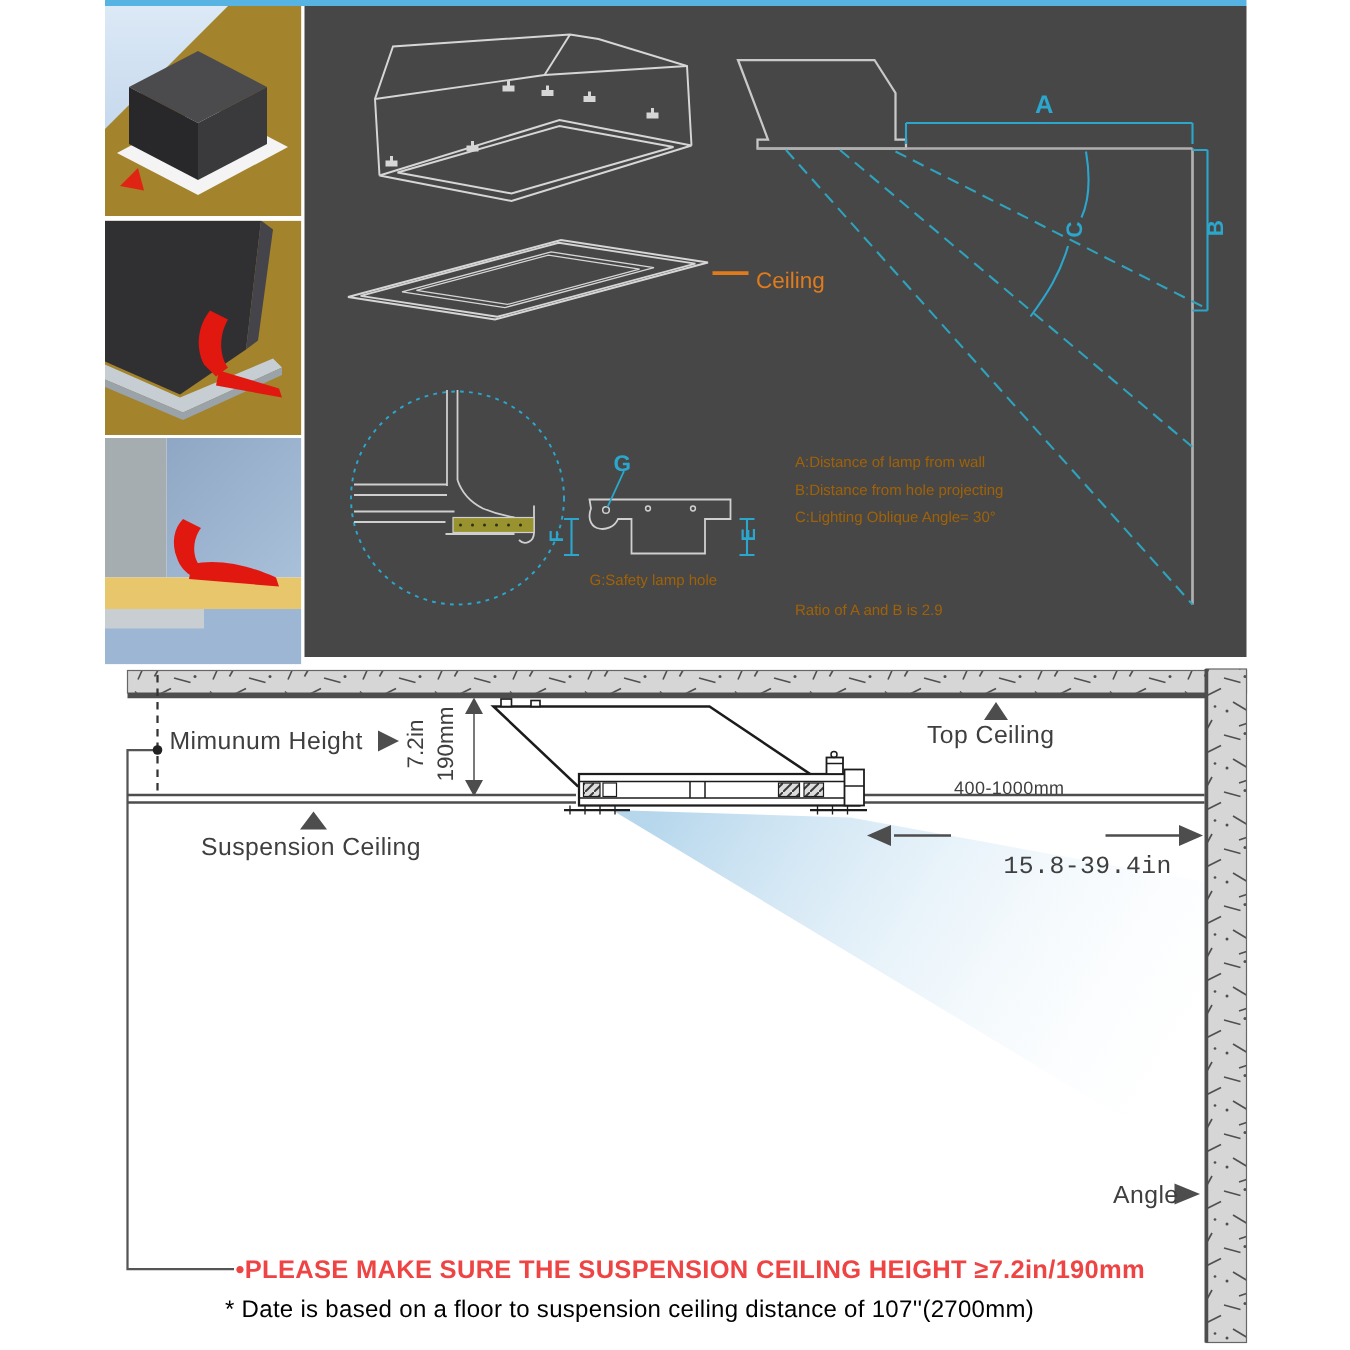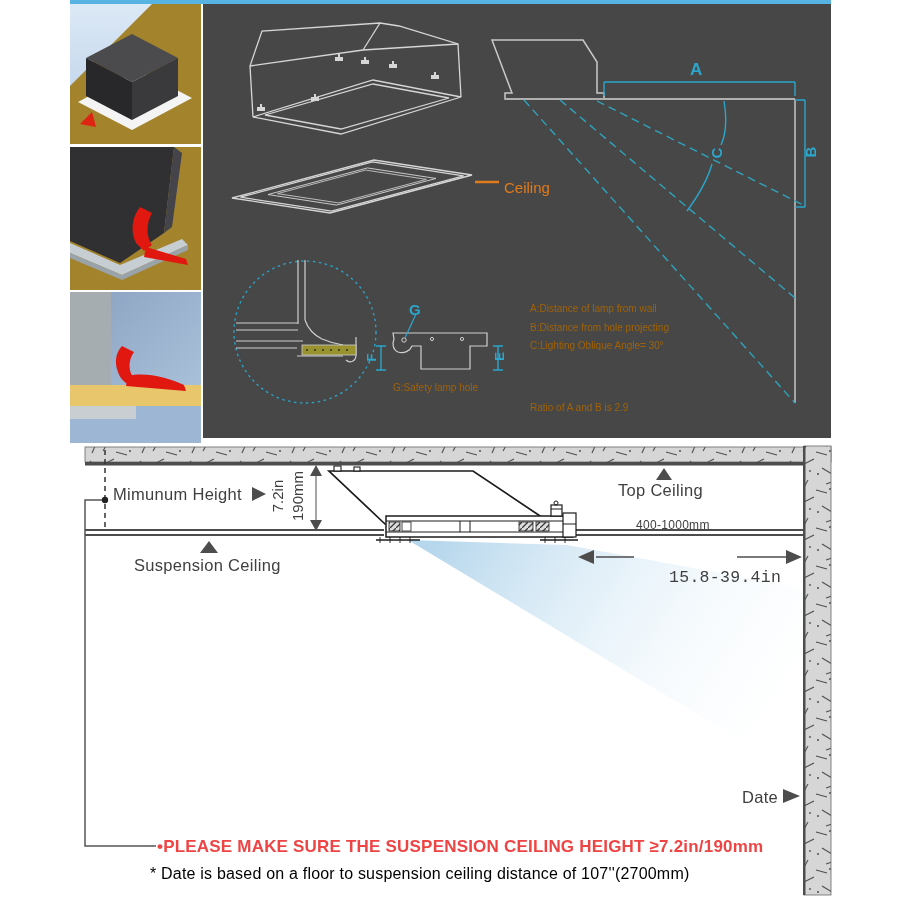--- a/index.html
+++ b/index.html
@@ -261,20 +261,20 @@
   <div class="lbl panel-lbl" style="left:393px;top:382px;">G:Safety lamp hole</div>
   <div class="lbl panel-lbl" style="left:530px;top:382px;margin-top:20px;">Ratio of A and B is 2.9</div>
 
   <div class="lbl blabel" style="left:113px;top:485px;">Mimunum Height</div>
   <div class="lbl dk rot" style="left:247px;top:488px;width:60px;height:16px;font-size:15px;">7.2in</div>
   <div class="lbl dk rot" style="left:267px;top:488px;width:60px;height:16px;font-size:15px;">190mm</div>
   <div class="lbl blabel" style="left:591px;top:481px;margin-left:27px;">Top Ceiling</div>
   <div class="lbl blabel" style="left:134px;top:556px;">Suspension Ceiling</div>
   <div class="lbl blabel" style="left:636px;top:519px;font-size:12px;">400-1000mm</div>
   <div class="lbl blabel" style="left:669px;top:569px;font-family:Liberation Mono, monospace;">15.8-39.4in</div>
-  <div class="lbl blabel" style="left:742px;top:788px;">Date</div>
+  <div class="lbl blabel" style="left:742px;top:788px;">Angle</div>
 
   <div class="lbl warning" style="left:157px;top:837px;">
     <span>•</span><span>PLEASE MAKE SURE THE SUSPENSION CEILING HEIGHT ≥7.2in/190mm</span>
   </div>
   <div class="lbl footnote" style="left:150px;top:865px;">* Date is based on a floor to suspension ceiling distance of 107''(2700mm)</div>
 
 </div>
 
 </body></html>

